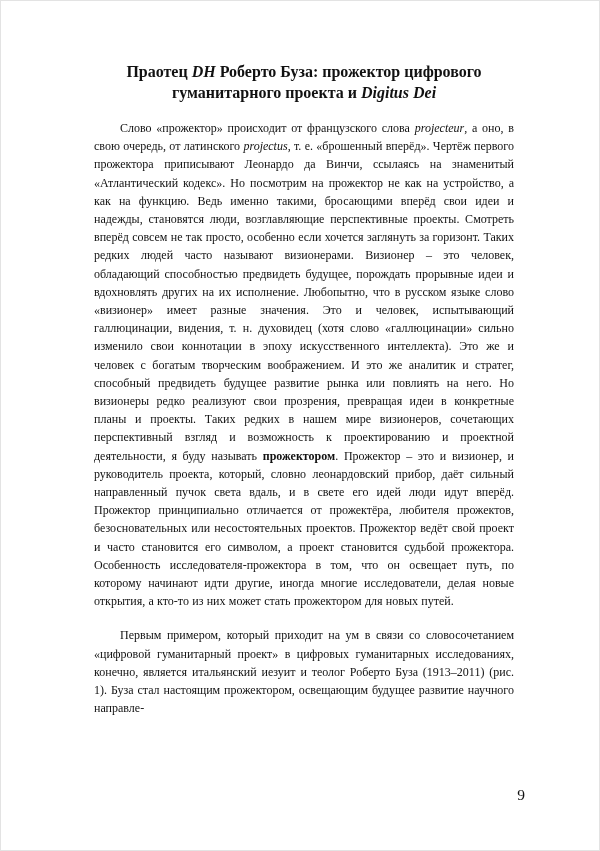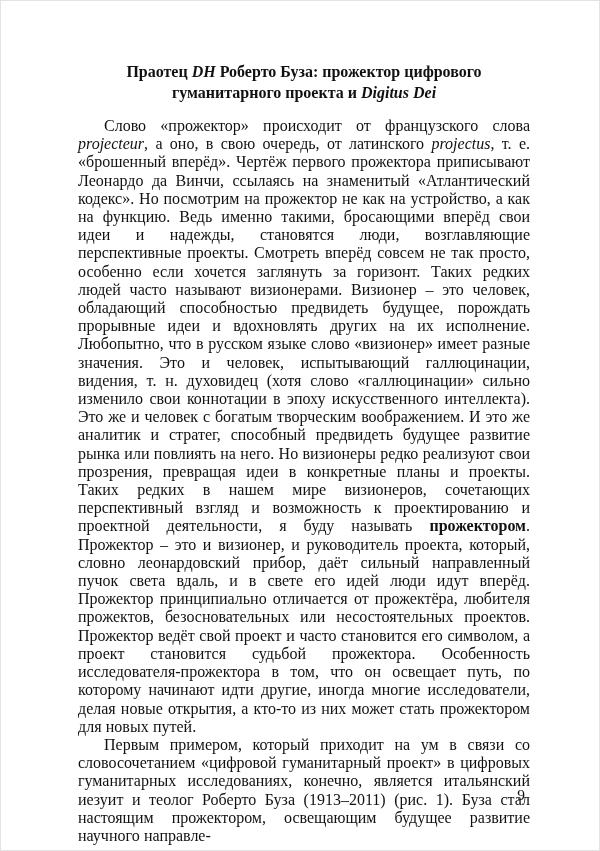--- a/index.html
+++ b/index.html
@@ -28,22 +28,22 @@
   }
   .doc-title {
     margin: 0 0 14px 0;
     padding: 0 10px;
     text-align: center;
     font-size: 16px;
     line-height: 21px;
     font-weight: bold;
   }
   .body-text p {
-    margin: 0;
-    font-size: 16px;
+    margin: 16px;
+    font-size: 12px;
     line-height: 18.2px;
     text-align: justify;
     text-indent: 26px;
     word-spacing: 0.3px;
   }
   .seg-i { font-style: italic; }
   .seg-b { font-weight: bold; }
   .page-number {
     position: absolute;
     right: 74px;

